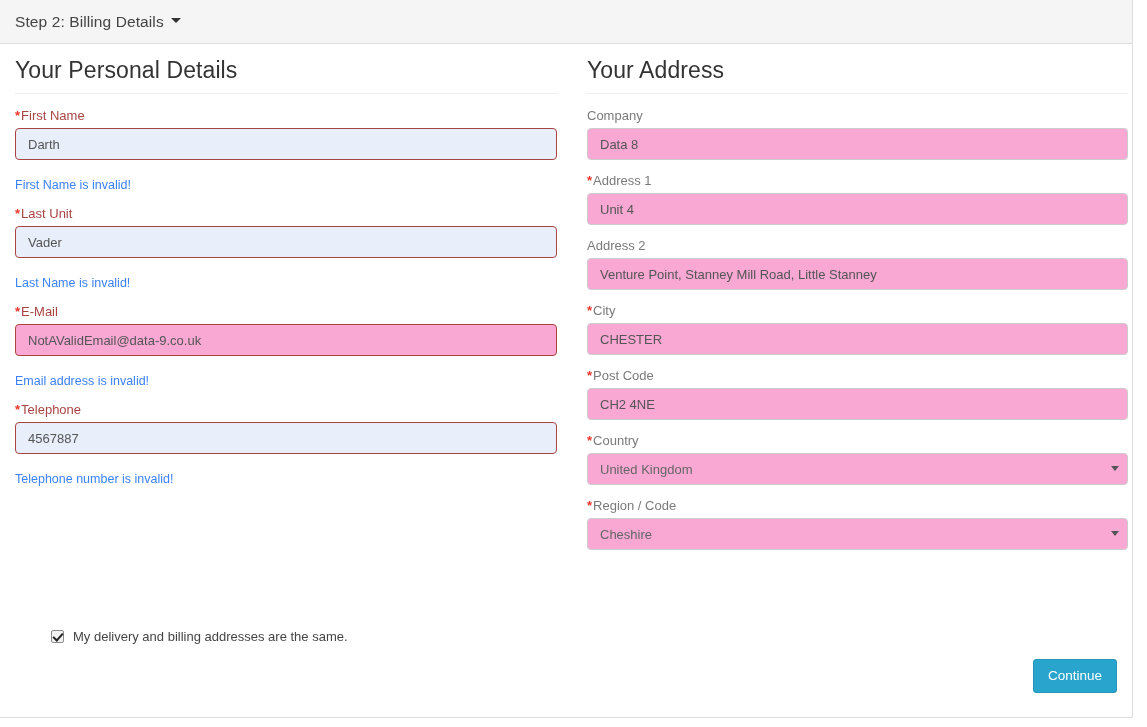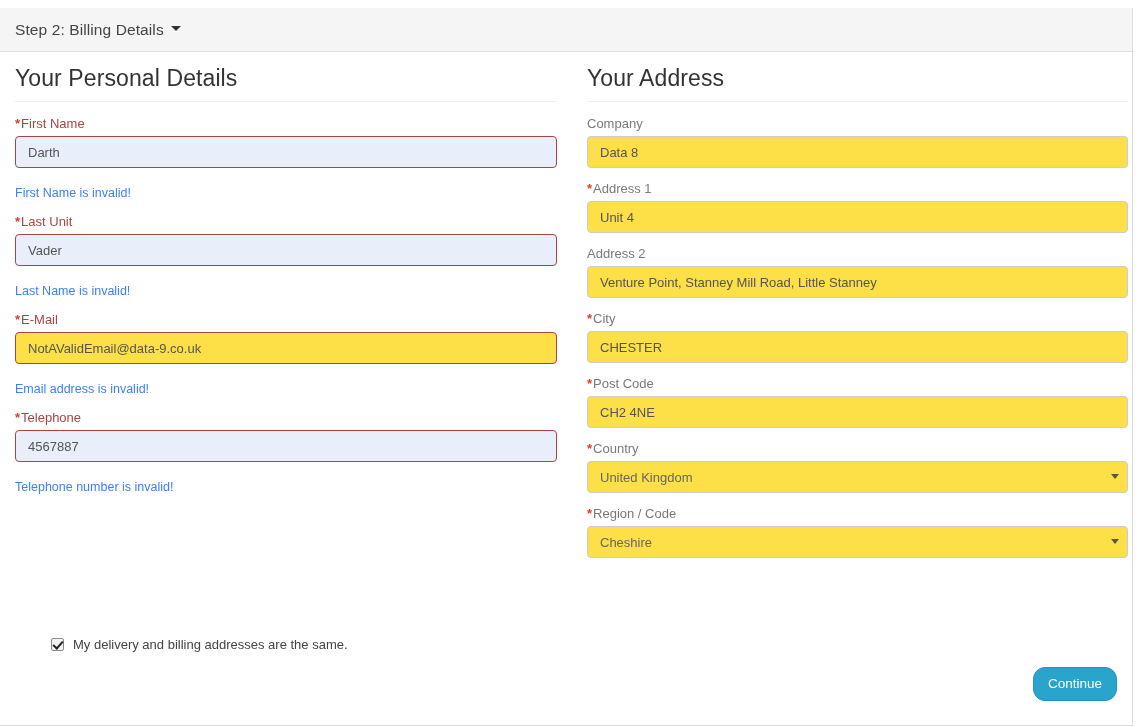--- a/index.html
+++ b/index.html
@@ -12,21 +12,21 @@
     height: 727px;
     font-family: "Liberation Sans", sans-serif;
     font-size: 13px;
     color: #333333;
     overflow: hidden;
   }
 
   .panel {
     position: absolute;
     left: 0;
-    top: 8px;
+    top: 0;
     width: 1133px;
     height: 718px;
     border: 1px solid #dddddd;
     border-left: none;
     border-top: none;
     background: #ffffff;
     box-sizing: border-box;
   }
 
   
@@ -102,21 +102,21 @@
 
   .form-control {
     display: block;
     width: 100%;
     height: 32px;
     box-sizing: border-box;
     padding: 5px 12px;
     font-family: "Liberation Sans", sans-serif;
     font-size: 13px;
     color: #555555;
-    background-color: #fde047;
+    background-color: #f9a8d4;
     border: 1px solid #cccccc;
     border-radius: 4px;
     outline: none;
   }
   .form-control::placeholder { color: #999999; }
 
   
   .has-error .form-control {
     border-color: #a94442;
   }
@@ -191,21 +191,21 @@
 
   .btn-row {
     position: absolute;
     right: 15px;
     top: 615px;
   }
   .btn-primary {
     display: inline-block;
     background: #29a4cd;
     border: 1px solid #2494b9;
-    border-radius: 12px;
+    border-radius: 3px;
     color: #ffffff;
     font-family: "Liberation Sans", sans-serif;
     font-size: 13.5px;
     padding: 8px 14px;
     cursor: pointer;
     line-height: 1.2;
   }
 </style>
 </head>
 <body>

